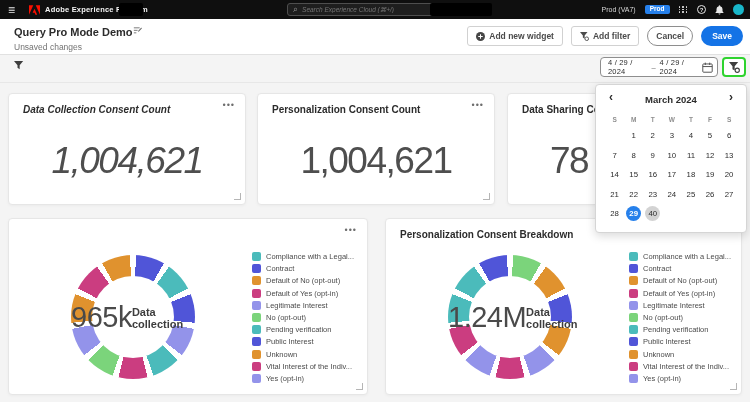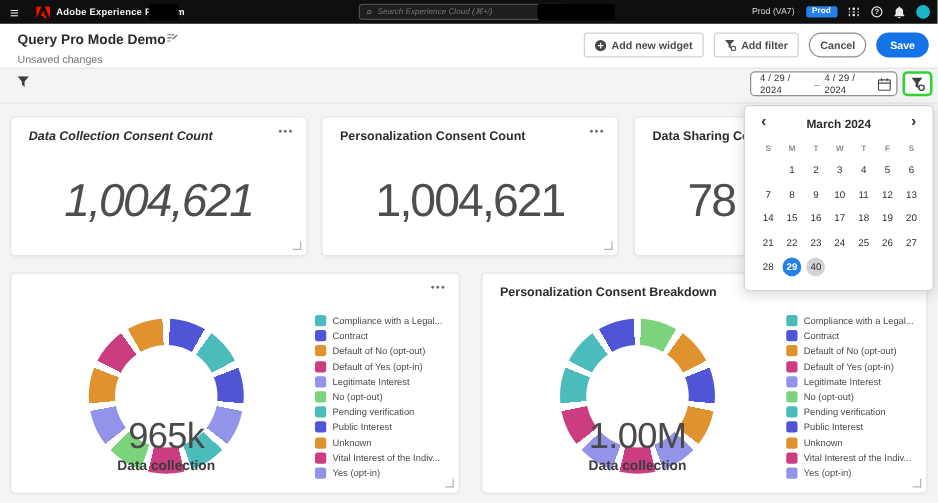--- a/index.html
+++ b/index.html
@@ -73,21 +73,21 @@
   #m-card-0 { left:8px;   top:93px; width:238px; height:112px;font-style:italic; }
   #m-card-1 { left:257px; top:93px; width:238px; height:112px; }
   #m-card-2 { left:507px; top:93px; width:238px; height:112px; }
   #d-card-0 { left:8px;   top:218px; width:360px; height:177px; }
   #d-card-1 { left:385px; top:218px; width:357px; height:177px; }
 
   
   .donut { position:absolute; left:62px; top:36px; width:124px; height:124px; border-radius:50%; }
   .donut::after { content:""; position:absolute; inset:21px; background:#fff; border-radius:50%; }
   .donut-center { position:absolute; left:62px; top:36px; width:124px; height:124px;
-    display:flex; flex-direction:column; align-items:center; justify-content:flex-end; z-index:2;}
+    display:flex; align-items:center; justify-content:flex-start; z-index:2;}
   .donut-center .cv { font-size:29px; font-weight:200; color:#4a4a4a; letter-spacing:-.5px;}
   .donut-center .cl { font-size:11px; font-weight:700; color:#3d3d3d; margin-top:1px;}
   .legend { position:absolute; left:243px; top:33px; display:flex; flex-direction:column; gap:3.2px;}
   .lg-row { display:flex; align-items:center; gap:5px; }
   .lg-sw { width:9px; height:9px; border-radius:2px; flex:0 0 9px;}
   .lg-lab { font-size:7.5px; color:#4b4b4b; white-space:nowrap;}
 
   
   .calpop { position:absolute; left:595px; top:84px; width:152px; height:149px;
     background:#fff; border:1px solid #d5d5d5; border-radius:4px; z-index:20;
@@ -282,21 +282,21 @@
       </div>
     </div>
   <span class="resize"></span>
 </div>
 
 <div class="card" id="d-card-1">
   <span class="card-title">Personalization Consent Breakdown</span>
   <span class="more">•••</span>
   <div class="donut" style="background: conic-gradient(rgb(255, 255, 255) 0%, rgb(255, 255, 255) 0.8%, rgb(123, 212, 123) 0.8%, rgb(123, 212, 123) 8.29091%, rgb(255, 255, 255) 8.29091%, rgb(255, 255, 255) 9.09091%, rgb(255, 255, 255) 9.09091%, rgb(255, 255, 255) 9.89091%, rgb(224, 146, 46) 9.89091%, rgb(224, 146, 46) 17.3818%, rgb(255, 255, 255) 17.3818%, rgb(255, 255, 255) 18.1818%, rgb(255, 255, 255) 18.1818%, rgb(255, 255, 255) 18.9818%, rgb(80, 85, 216) 18.9818%, rgb(80, 85, 216) 26.4727%, rgb(255, 255, 255) 26.4727%, rgb(255, 255, 255) 27.2727%, rgb(255, 255, 255) 27.2727%, rgb(255, 255, 255) 28.0727%, rgb(224, 146, 46) 28.0727%, rgb(224, 146, 46) 35.5636%, rgb(255, 255, 255) 35.5636%, rgb(255, 255, 255) 36.3636%, rgb(255, 255, 255) 36.3636%, rgb(255, 255, 255) 37.1636%, rgb(147, 147, 234) 37.1636%, rgb(147, 147, 234) 44.6545%, rgb(255, 255, 255) 44.6545%, rgb(255, 255, 255) 45.4545%, rgb(255, 255, 255) 45.4545%, rgb(255, 255, 255) 46.2545%, rgb(203, 61, 128) 46.2545%, rgb(203, 61, 128) 53.7455%, rgb(255, 255, 255) 53.7455%, rgb(255, 255, 255) 54.5455%, rgb(255, 255, 255) 54.5455%, rgb(255, 255, 255) 55.3455%, rgb(147, 147, 234) 55.3455%, rgb(147, 147, 234) 62.8364%, rgb(255, 255, 255) 62.8364%, rgb(255, 255, 255) 63.6364%, rgb(255, 255, 255) 63.6364%, rgb(255, 255, 255) 64.4364%, rgb(203, 61, 128) 64.4364%, rgb(203, 61, 128) 71.9273%, rgb(255, 255, 255) 71.9273%, rgb(255, 255, 255) 72.7273%, rgb(255, 255, 255) 72.7273%, rgb(255, 255, 255) 73.5273%, rgb(75, 187, 187) 73.5273%, rgb(75, 187, 187) 81.0182%, rgb(255, 255, 255) 81.0182%, rgb(255, 255, 255) 81.8182%, rgb(255, 255, 255) 81.8182%, rgb(255, 255, 255) 82.6182%, rgb(75, 187, 187) 82.6182%, rgb(75, 187, 187) 90.1091%, rgb(255, 255, 255) 90.1091%, rgb(255, 255, 255) 90.9091%, rgb(255, 255, 255) 90.9091%, rgb(255, 255, 255) 91.7091%, rgb(80, 85, 216) 91.7091%, rgb(80, 85, 216) 99.2%, rgb(255, 255, 255) 99.2%, rgb(255, 255, 255) 100%);"></div>
   <div class="donut-center">
-    <span class="cv">1.00M</span>
+    <span class="cv">1.24M</span>
     <span class="cl">Data collection</span>
   </div>
   <div class="legend">
       <div class="lg-row">
         <span class="lg-sw" style="background: rgb(75, 187, 187);"></span>
         <span class="lg-lab">Compliance with a Legal...</span>
       </div>
       <div class="lg-row">
         <span class="lg-sw" style="background: rgb(80, 85, 216);"></span>
         <span class="lg-lab">Contract</span>

